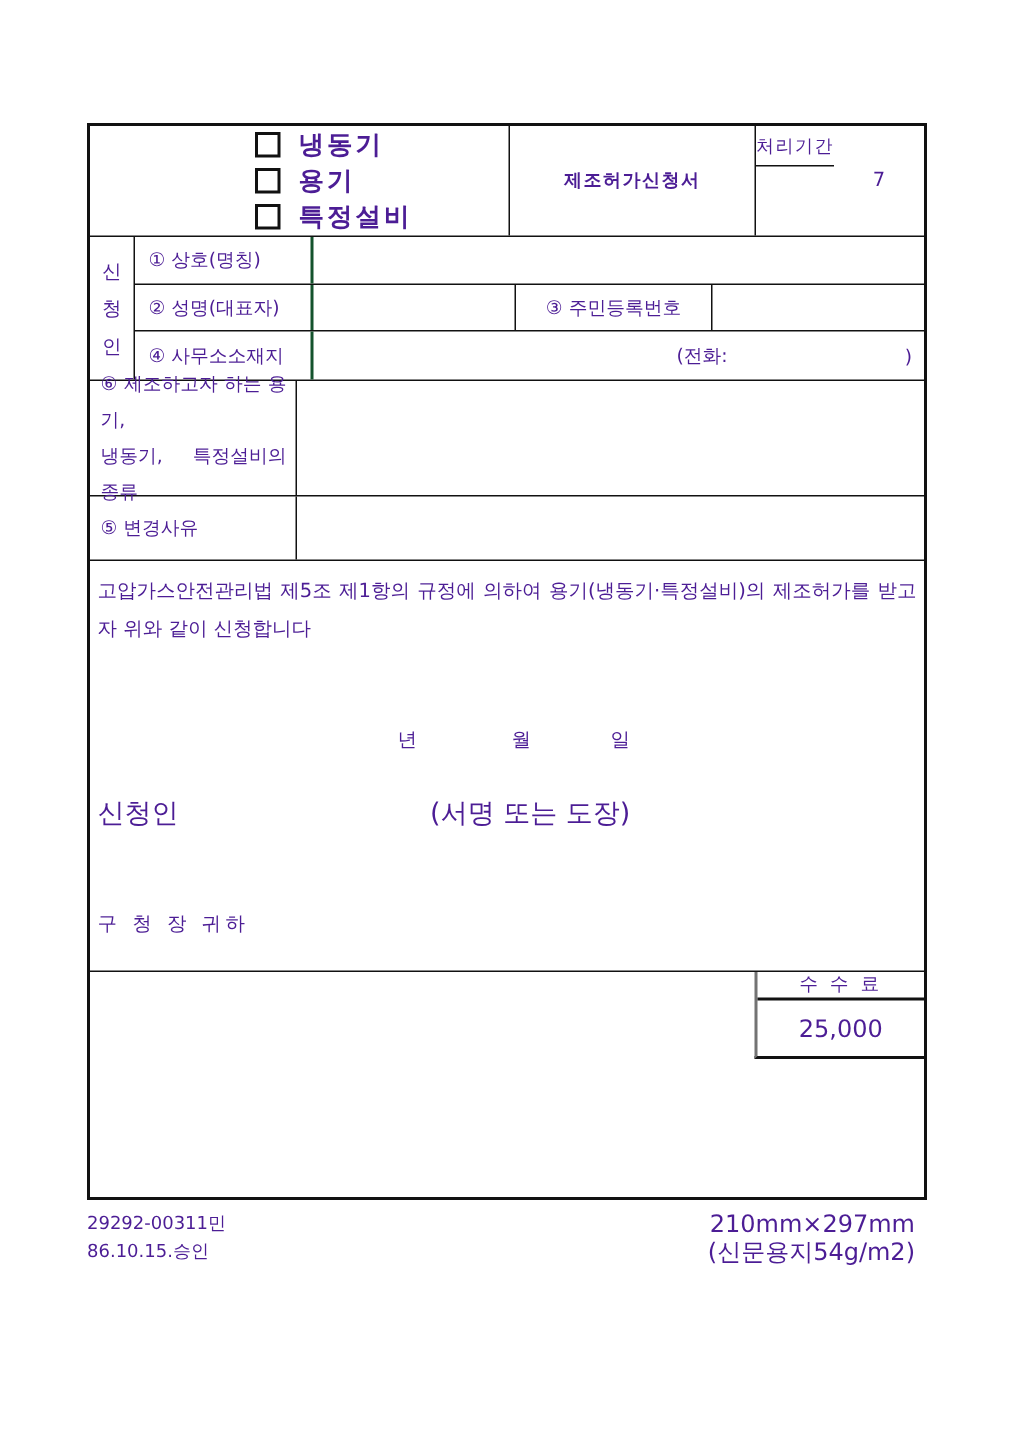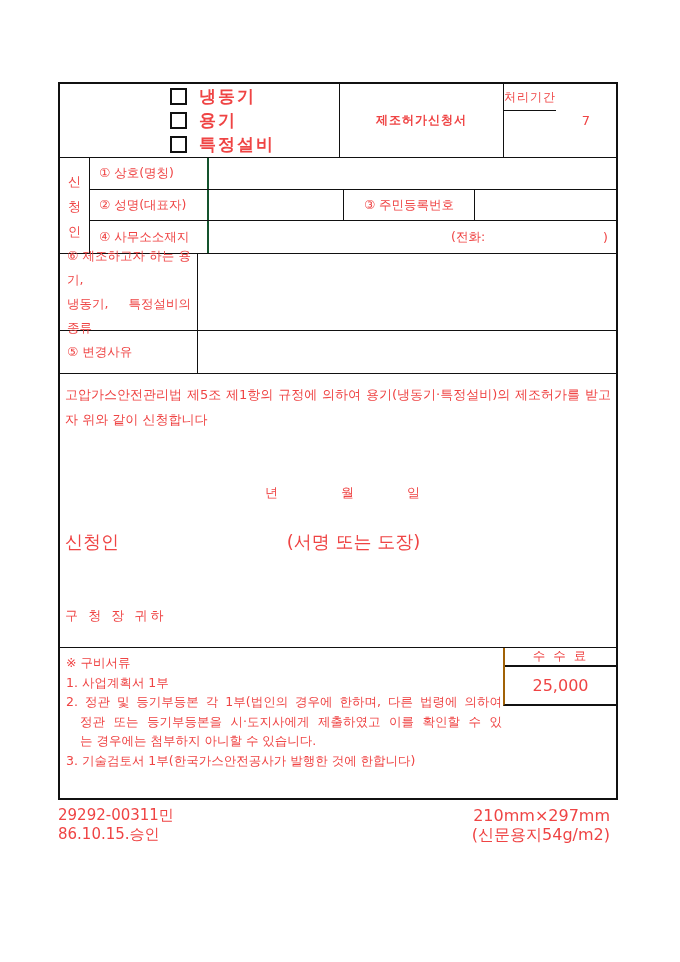--- a/index.html
+++ b/index.html
@@ -1,18 +1,18 @@
 <!DOCTYPE html>
 <html><head>
 <meta charset="utf-8">
 <style>
   html, body { margin: 0; padding: 0; background: #e8e8e8; }
   .page {
     position: relative; width: 680px; height: 962px;
-    background: #ffffff; color: #ef4444;
+    background: #ffffff; color: #4c1d95;
     font-family: "DejaVu Sans", sans-serif;
     overflow: hidden;
   }
   .form-table {
     position: absolute; left: 58px; top: 82px;
     width: 560px; height: 718px;
     border: 2px solid #111; box-sizing: border-box;
     display: flex; flex-direction: column;
   }
   .row { display: flex; box-sizing: border-box; flex: none; }
@@ -87,31 +87,31 @@
   .sig-note { margin-left: 162px; }
   .addressee { position: absolute; top: 233px; left: 5px; font-size: 13px; letter-spacing: 3px; }
 
   
   .bottom-section { flex: 1; position: relative; }
   .req { position: absolute; top: 5px; left: 6px; width: 436px; font-size: 12.5px; line-height: 19.5px; }
   .req-item.indent { padding-left: 14px; }
   .req-item.just { text-align: justify; text-align-last: justify; }
   .fee-box {
     position: absolute; top: 0; right: 0; width: 113px;
-    border-left: 2px solid #a16207; border-bottom: 2px solid #111; box-sizing: border-box;
+    border-left: 2px solid #737373; border-bottom: 2px solid #111; box-sizing: border-box;
     background: #fff;
   }
   .fee-label {
     height: 19px; border-bottom: 2px solid #111; box-sizing: border-box;
     text-align: center; font-size: 12.5px; line-height: 16px; letter-spacing: 2px;
   }
   .fee-value { height: 37px; display: flex; align-items: center; justify-content: center; font-size: 16px; }
 
   
-  .footer-left { position: absolute; left: 58px; top: 806px; font-size: 15px; line-height: 19px; }
+  .footer-left { position: absolute; left: 58px; top: 806px; font-size: 12px; line-height: 19px; }
   .footer-right { position: absolute; right: 70px; top: 806px; font-size: 16px; line-height: 19px; text-align: right; }
 </style>
 </head>
 <body>
 
 <div class="page">
   <div class="form-table">
 
     <div class="row header-row">
       <div class="cell checkbox-cell">
@@ -183,28 +183,20 @@
         <span class="d-d">일</span>
       </div>
       <div class="sig-line">
         <span>신청인</span>
         <span class="sig-note">(서명 또는 도장)</span>
       </div>
       <div class="addressee">구 청 장 귀하</div>
     </div>
 
     <div class="bottom-section">
-      <div class="req">
-        <div class="req-title">※ 구비서류</div>
-        <div class="req-item">1. 사업계획서 1부</div>
-        <div class="req-item just">2. 정관 및 등기부등본 각 1부(법인의 경우에 한하며, 다른 법령에 의하여</div>
-        <div class="req-item indent just">정관 또는 등기부등본을 시·도지사에게 제출하였고 이를 확인할 수 있</div>
-        <div class="req-item indent">는 경우에는 첨부하지 아니할 수 있습니다.</div>
-        <div class="req-item">3. 기술검토서 1부(한국가스안전공사가 발행한 것에 한합니다)</div>
-      </div>
       <div class="fee-box">
         <div class="fee-label">수 수 료</div>
         <div class="fee-value">25,000</div>
       </div>
     </div>
 
   </div>
 
   <div class="footer-left">
     <div>29292-00311민</div>

